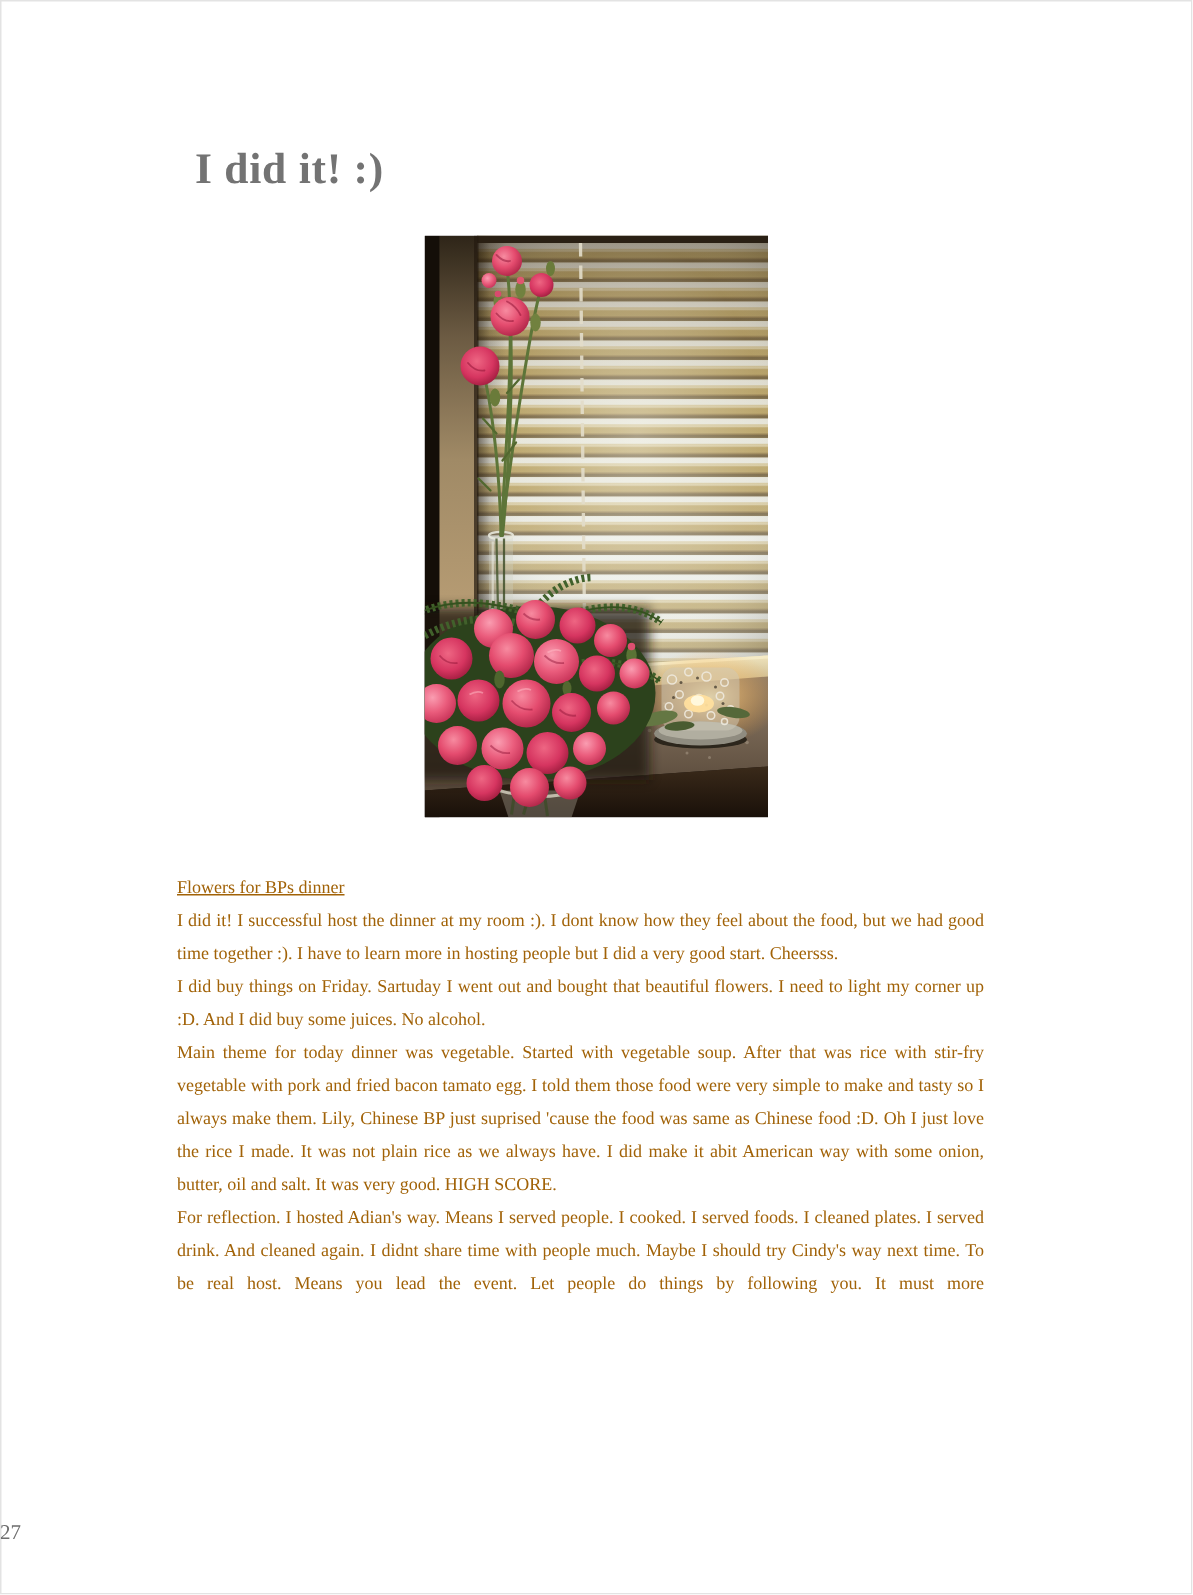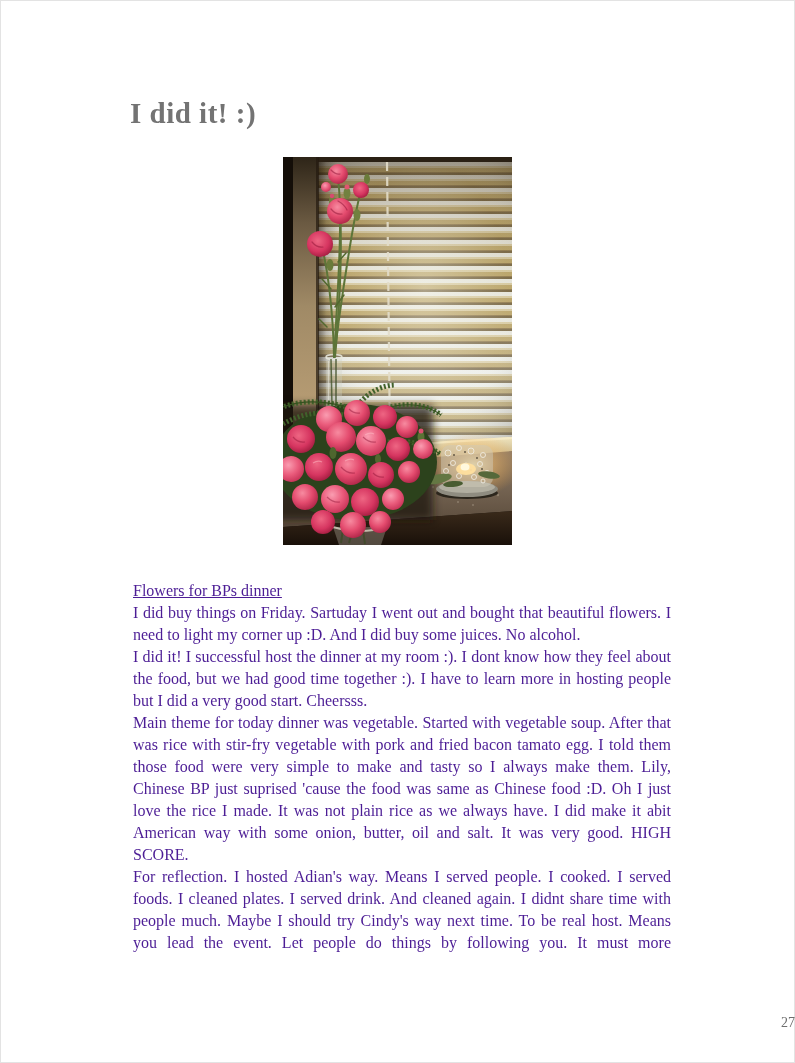--- a/index.html
+++ b/index.html
@@ -24,34 +24,34 @@
   }
   .photo {
     position: absolute;
     left: 283px; top: 157px;
     width: 229px; height: 388px;
     overflow: hidden;
   }
   .photo svg { display: block; width: 229px; height: 388px; }
   .text-block {
     position: absolute;
-    left: 133px; top: 580px;
+    left: 118px; top: 580px;
     width: 538px;
-    font-size: 16px;
+    font-size: 12px;
     line-height: 22px;
-    color: #4c1d95;
+    color: #a16207;
     text-align: justify;
   }
   .post-heading { text-decoration: underline; }
   .body-paragraph { margin: 0; }
   .body-paragraph.cont { text-align-last: justify; }
   .page-number {
     position: absolute;
     left: 0; right: 0; top: 1015px;
-    text-align: right;
+    text-align: left;
     font-size: 14px;
     color: #6e6e6e;
   }
 </style>
 </head>
 <body>
 
 <div class="page">
 
   <h1 class="doc-title" style="color: #737373;">I did it! :)</h1>
@@ -318,22 +318,22 @@
             <path d="M82,278 q5,-3 9,-1"></path>
             <path d="M30,306 q5,-3 9,-1"></path>
         </g>
       </g>
     </svg>
   </div>
 
   <div class="text-block">
     <div class="post-heading">Flowers for BPs dinner</div>
     <div>
+        <p class="body-paragraph">I did it! I successful host the dinner at my room :). I dont know how they feel about the food, but we had good time together :). I have to learn more in hosting people but I did a very good start. Cheersss.</p>
         <p class="body-paragraph">I did buy things on Friday. Sartuday I went out and bought that beautiful flowers. I need to light my corner up :D. And I did buy some juices. No alcohol.</p>
-        <p class="body-paragraph">I did it! I successful host the dinner at my room :). I dont know how they feel about the food, but we had good time together :). I have to learn more in hosting people but I did a very good start. Cheersss.</p>
         <p class="body-paragraph">Main theme for today dinner was vegetable. Started with vegetable soup. After that was rice with stir-fry vegetable with pork and fried bacon tamato egg. I told them those food were very simple to make and tasty so I always make them. Lily, Chinese BP just suprised 'cause the food was same as Chinese food :D. Oh I just love the rice I made. It was not plain rice as we always have. I did make it abit American way with some onion, butter, oil and salt. It was very good. HIGH SCORE.</p>
         <p class="body-paragraph cont">For reflection. I hosted Adian's way. Means I served people. I cooked. I served foods. I cleaned plates. I served drink. And cleaned again. I didnt share time with people much. Maybe I should try Cindy's way next time. To be real host. Means you lead the event. Let people do things by following you. It must more</p>
       </div>
   </div>
 
   <div class="page-number">27</div>
 
 </div>
 
 </body></html>

